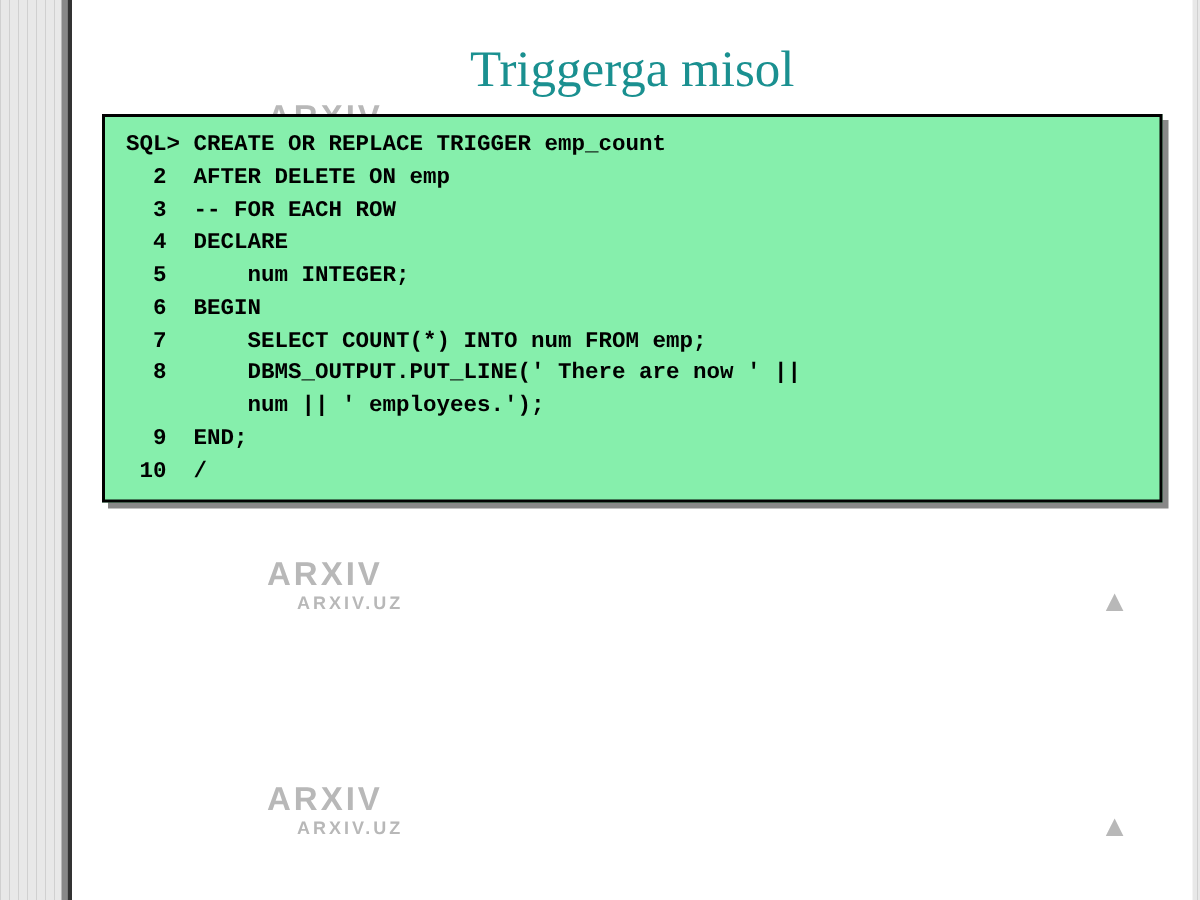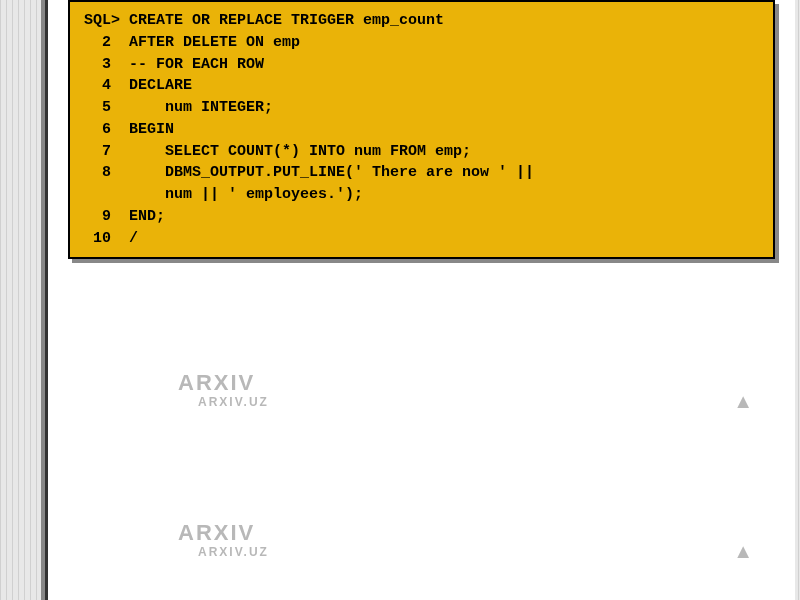--- a/index.html
+++ b/index.html
@@ -61,21 +61,21 @@
     font-family: 'Times New Roman', serif;
     font-size: 34px;
     color: #1a9090;
     padding-top: 28px;
     padding-bottom: 10px;
   }
   .code-block {
     position: relative;
     z-index: 2;
     margin: 0 20px;
-    background: #eab308;
+    background: #86efac;
     border: 2px solid #000;
     box-shadow: 4px 4px 0 #888;
     padding: 8px 14px;
     font-family: 'Courier New', monospace;
     font-size: 15px;
     font-weight: bold;
     line-height: 1.45;
     white-space: pre;
     color: #000;
   }
@@ -97,20 +97,21 @@
     <span class="watermark wm2b">ARXIV.UZ</span>
     <span class="watermark wm3">ARXIV</span>
     <span class="watermark wm3b">ARXIV.UZ</span>
     <span class="watermark wm4">ARXIV</span>
     <span class="watermark wm4b">ARXIV.UZ</span>
     <span class="watermark wmr1">▲</span>
     <span class="watermark wmr2">▲</span>
     <span class="watermark wmr3">▲</span>
     <span class="watermark wmr4">▲</span>
 
+    <div class="title">Triggerga misol</div>
 
     <div class="code-block block-top" id="codeblock1">SQL&gt; CREATE OR REPLACE TRIGGER emp_count
   2  AFTER DELETE ON emp
   3  -- FOR EACH ROW
   4  DECLARE
   5      num INTEGER;
   6  BEGIN
   7      SELECT COUNT(*) INTO num FROM emp;
   8      DBMS_OUTPUT.PUT_LINE(' There are now ' ||
          num || ' employees.');

